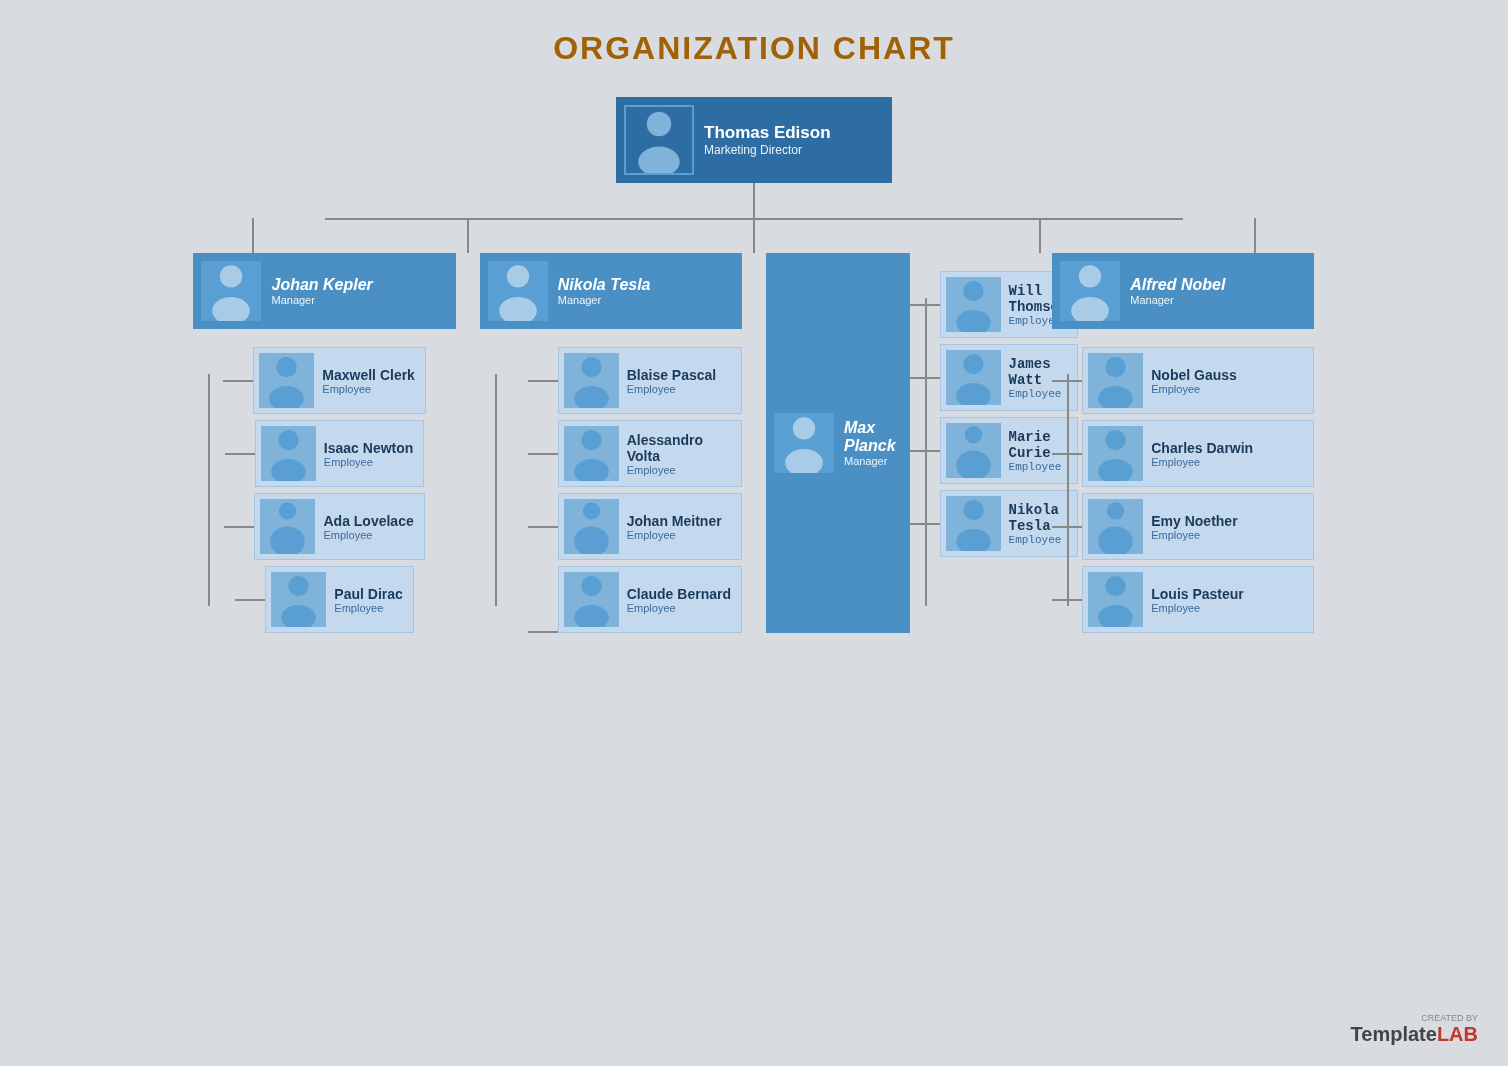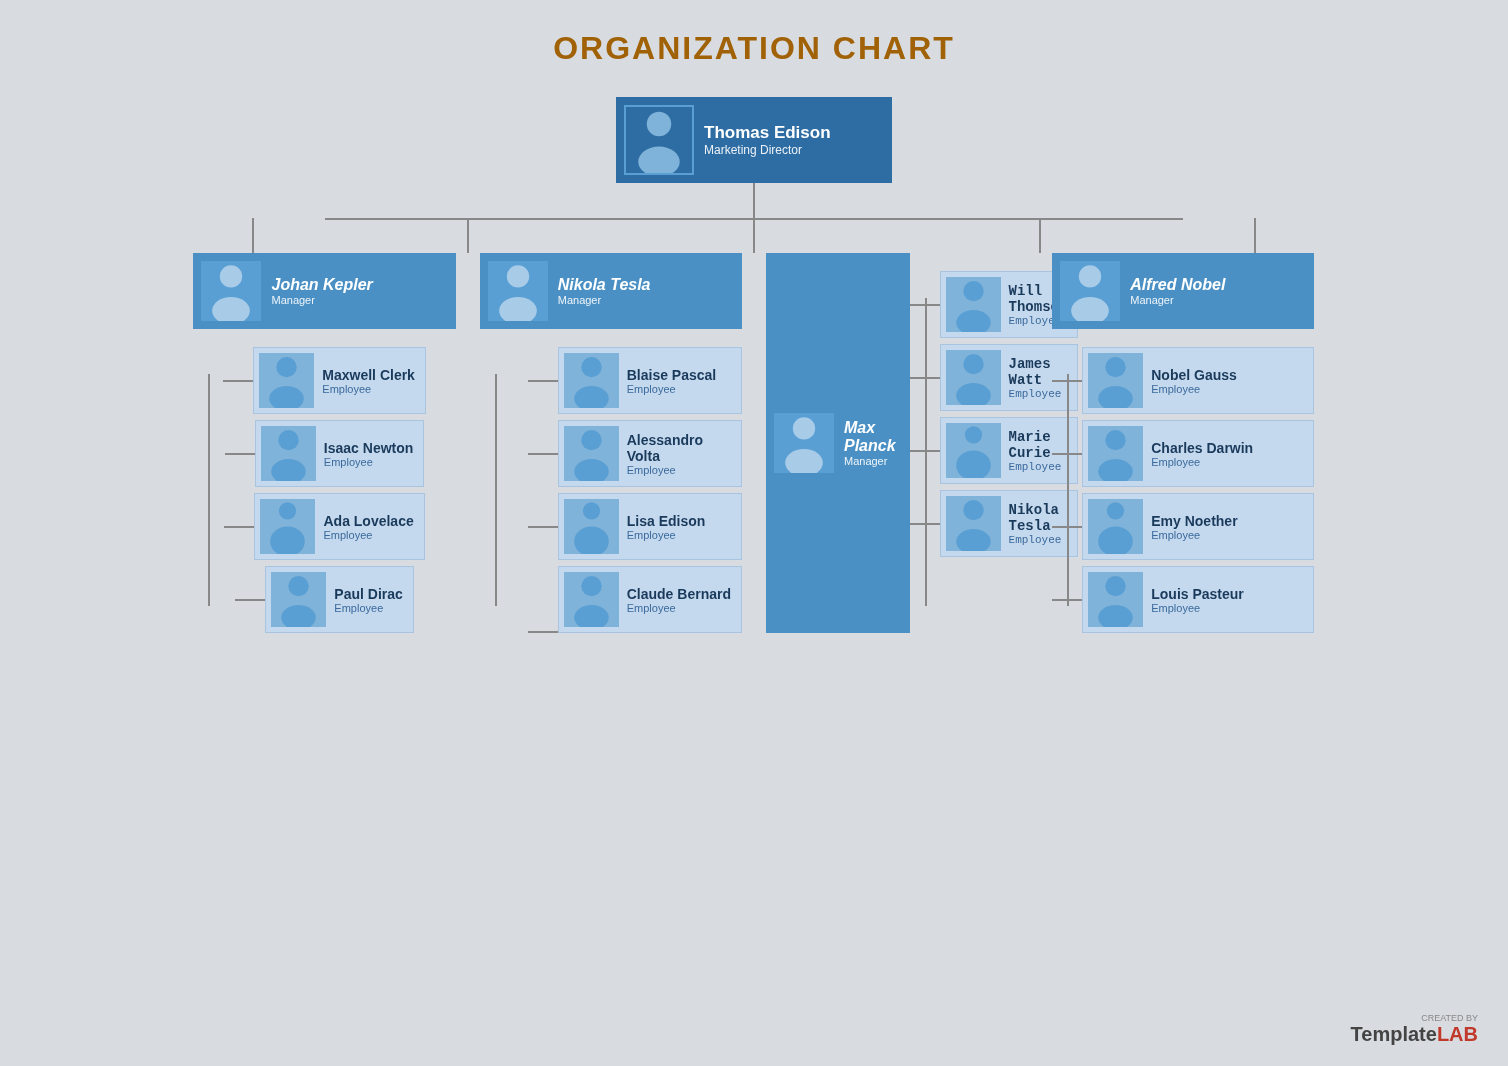--- a/index.html
+++ b/index.html
@@ -304,21 +304,21 @@
           <div style="display:flex;align-items:center;">
             <div style="width:30px;height:2px;background:#888;flex-shrink:0;margin-left:-30px;"></div>
             <div class="card-employee" style="flex:1;">
               <div class="avatar-box-employee">
                 <svg viewBox="0 0 60 70" xmlns="http://www.w3.org/2000/svg" style="width:100%;height:100%">
                   <circle cx="30" cy="15" r="11" fill="#5a9fd4"></circle>
                   <ellipse cx="30" cy="54" rx="22" ry="19" fill="#5a9fd4"></ellipse>
                 </svg>
               </div>
               <div class="card-text-employee">
-                <div class="name">Lisa Edison</div>
+                <div class="name">Johan Meitner</div>
                 <div class="role">Employee</div>
               </div>
             </div>
           </div>
           <div style="display:flex;align-items:flex-end;">
             <div style="width:30px;height:2px;background:#888;flex-shrink:0;margin-left:-30px;"></div>
             <div class="card-employee" style="flex:1;">
               <div class="avatar-box-employee">
                 <svg viewBox="0 0 60 70" xmlns="http://www.w3.org/2000/svg" style="width:100%;height:100%">
                   <circle cx="30" cy="18" r="13" fill="#5a9fd4"></circle>

